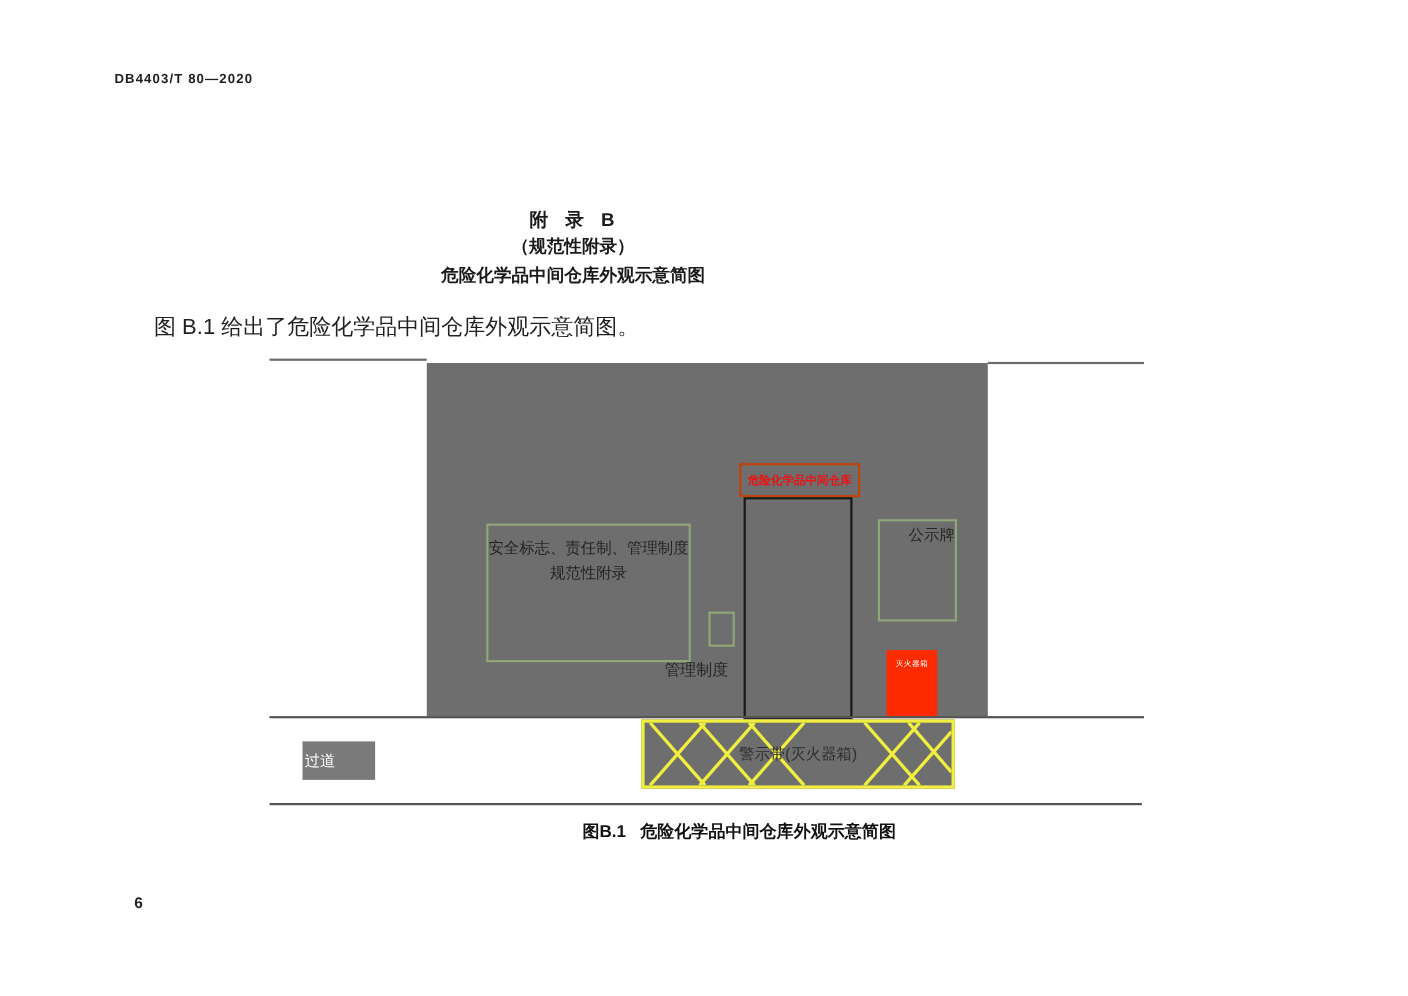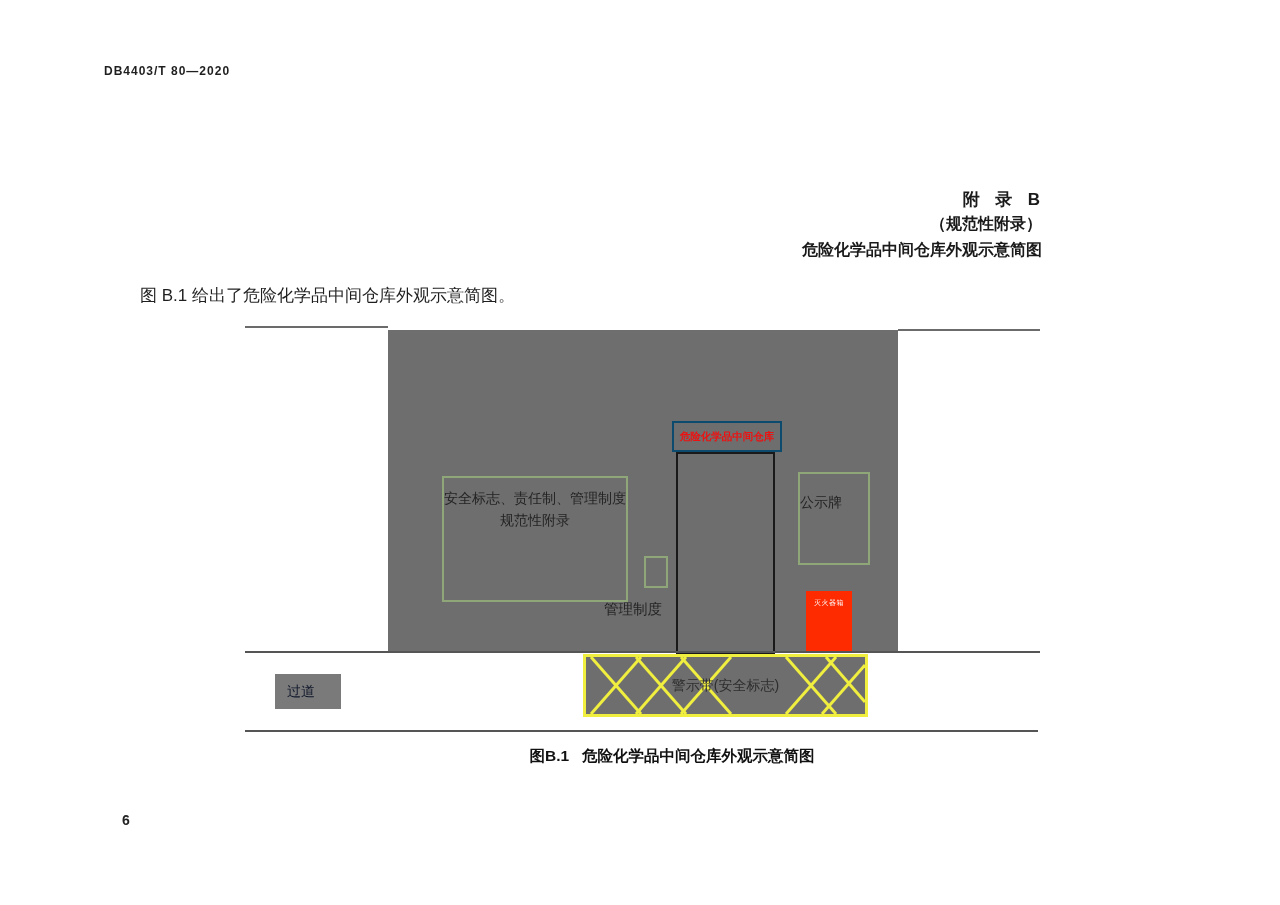--- a/index.html
+++ b/index.html
@@ -2,51 +2,51 @@
 <html><head>
 <meta charset="utf-8">
 <style>
   html,body{margin:0;padding:0;background:#ffffff;}
   .page{
     position:relative;width:1280px;height:905px;background:#ffffff;overflow:hidden;
     font-family:"Liberation Sans","DejaVu Sans",sans-serif;color:#222;
   }
   .abs{position:absolute;}
   .doc-header{left:104px;top:64px;font-size:12px;letter-spacing:1px;color:#1f1f1f;font-weight:600;}
-  .title-line{left:0;width:1042px;text-align:right;font-weight:700;color:#1a1a1a;white-space:pre;}
+  .title-line{left:0;width:1042px;text-align:center;font-weight:700;color:#1a1a1a;white-space:pre;}
   .title-1{top:188px;font-size:17px;letter-spacing:2px;}
   .title-2{top:214px;font-size:16px;}
   .title-3{top:240px;font-size:16px;}
-  .intro{left:140px;top:284px;font-size:17px;color:#1f1f1f;}
+  .intro{left:140px;top:284px;font-size:20px;color:#1f1f1f;}
   
   .hline{background:#6b6b6b;height:2px;}
   .building{left:388px;top:330px;width:510px;height:322px;background:#6e6e6e;}
   .sign{
-    left:672px;top:421px;width:106px;height:27px;border:2px solid #0c4a6e;
+    left:672px;top:421px;width:106px;height:27px;border:2px solid #c2410c;
     display:flex;align-items:center;justify-content:center;
   }
   .sign-text{font-size:10.5px;font-weight:700;color:#ee1111;white-space:nowrap;}
   .door{left:676px;top:452px;width:95px;height:198px;background:#6e6e6e;border:2px solid #191919;}
   .greenbox{border:2px solid #8fa678;box-sizing:border-box;}
   .poster{left:442px;top:460px;width:186px;height:126px;text-align:center;padding-top:9px;
           font-size:14px;line-height:22px;color:#242424;margin-top:16px;}
   .phonebox{left:644px;top:556px;width:24px;height:32px;}
   .phone-label{left:604px;top:600px;font-size:14.5px;color:#242424;white-space:nowrap;}
-  .noticeboard{left:798px;top:472px;width:72px;height:93px;text-align:left;padding-top:20px;
+  .noticeboard{left:798px;top:472px;width:72px;height:93px;text-align:right;padding-top:4px;
                font-size:14px;color:#242424;}
   .extinguisher{left:806px;top:591px;width:46px;height:60px;background:#fe2b00;text-align:center;}
   .ext-label{font-size:7px;color:#ffffff;margin-top:7px;letter-spacing:0.5px;}
   .tape{left:583px;top:654px;width:285px;height:63px;background:#6e6e6e;border:3px solid #f0ee3f;
         box-sizing:border-box;}
   .tape svg{position:absolute;left:0;top:0;}
   .tape-label{position:absolute;left:0;top:0;width:100%;height:100%;
       display:flex;align-items:center;justify-content:center;
       font-size:14px;color:#2e2e2e;white-space:nowrap;}
   .aisle{left:275px;top:674px;width:66px;height:35px;background:#7a7a7a;
-         display:flex;align-items:center;font-size:14px;color:#0f172a;padding-left:12px;box-sizing:border-box;}
+         display:flex;align-items:center;font-size:14px;color:#ffffff;padding-left:2px;box-sizing:border-box;}
   .caption{left:0;top:746px;width:1280px;text-align:center;font-weight:700;font-size:15.5px;
            color:#111;white-space:pre;margin-left:32px;}
   .pageno{left:122px;top:812px;font-size:14px;font-weight:600;color:#222;}
 </style>
 </head>
 <body>
 
 <div class="page">
 
   <div class="abs doc-header">DB4403/T 80—2020</div>
@@ -94,21 +94,21 @@
         <line x1="50" y1="0" x2="100" y2="57"></line>
         <line x1="100" y1="0" x2="50" y2="57"></line>
         <line x1="95" y1="0" x2="145" y2="57"></line>
         <line x1="145" y1="0" x2="95" y2="57"></line>
         <line x1="200" y1="0" x2="250" y2="57"></line>
         <line x1="250" y1="0" x2="200" y2="57"></line>
         <line x1="240" y1="0" x2="279" y2="45"></line>
         <line x1="279" y1="8" x2="236" y2="57"></line>
       </g>
     </svg>
-    <div class="tape-label">警示带(安全标志)</div>
+    <div class="tape-label">警示带(灭火器箱)</div>
   </div>
 
   <div class="abs aisle">
     <span>过道</span>
   </div>
 
   <div class="abs hline" style="left:245px;top:730px;width:793px;background:#555;"></div>
 
   <div class="abs caption">图B.1   危险化学品中间仓库外观示意简图</div>
 

